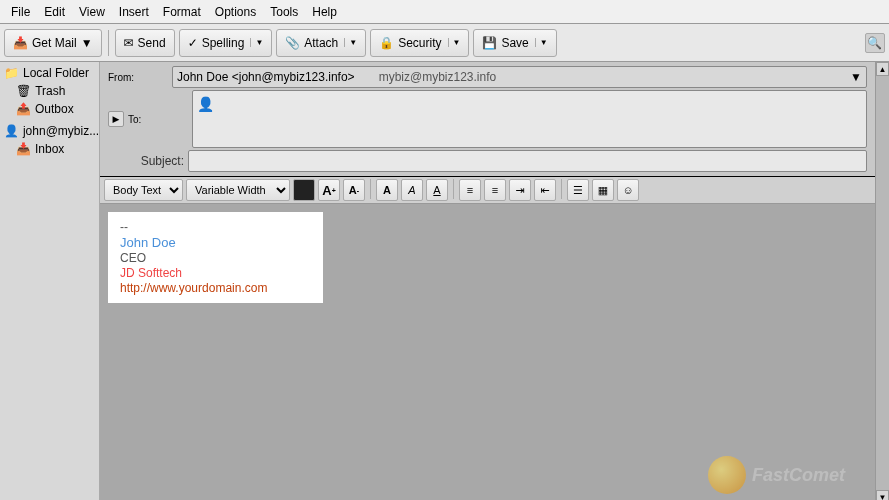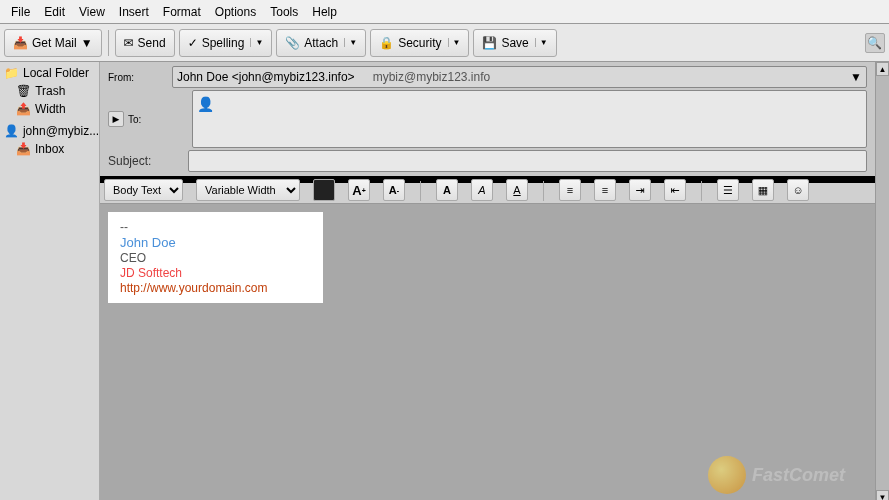--- a/index.html
+++ b/index.html
@@ -163,46 +163,46 @@
     }
 
     
     .subject-row {
       display: flex;
       align-items: center;
       gap: 4px;
       margin-top: 2px;
     }
     .subject-label {
-      text-align: left;
+      text-align: right;
       width: 76px;
       font-size: 12px;
       color: #333;
       flex-shrink: 0;
     }
     .subject-input {
       flex: 1;
       background: #e8e8e8;
       border: 1px solid #888;
       border-radius: 2px;
       height: 22px;
       padding: 2px 4px;
       font-size: 12px;
     }
 
     
     .format-toolbar {
       background: #d0d0d0;
-      border-top: 7px solid #000000;
+      border-top: 1px solid #000000;
       border-bottom: 1px solid #999;
       display: flex;
-      align-items: flex-end;
+      align-items: flex-start;
       height: 28px;
       padding: 2px 4px;
-      gap: 13px;
+      gap: 3px;
     }
     .fmt-select {
       height: 22px;
       font-size: 11px;
       background: linear-gradient(to bottom, #f5f5f5, #e0e0e0);
       border: 1px solid #aaa;
       border-radius: 2px;
       padding: 0 4px;
     }
     .fmt-btn {
@@ -352,42 +352,42 @@
       <div class="sidebar-item">
         <span>📁</span>
         <span>Local Folder</span>
       </div>
       <div class="sidebar-item" style="padding-left:16px;">
         <span>🗑</span>
         <span>Trash</span>
       </div>
       <div class="sidebar-item" style="padding-left:16px;">
         <span>📤</span>
-        <span>Width</span>
+        <span>Outbox</span>
       </div>
     </div>
     <div class="sidebar-section">
       <div class="sidebar-item">
         <span>👤</span>
         <span>john@mybiz...</span>
       </div>
       <div class="sidebar-item" style="padding-left:16px;">
         <span>📥</span>
         <span>Inbox</span>
       </div>
     </div>
   </div>
 
   <div class="compose-area">
 
     <div class="header-fields">
 
       <div class="field-row from-row">
         <span class="field-label">From:</span>
-        <div class="field-input" style="display:flex;gap:18px;">
+        <div class="field-input" style="display:flex;gap:24px;">
           <span>John Doe &lt;john@mybiz123.info&gt;</span>
           <span style="color:#555;">mybiz@mybiz123.info</span>
           <span style="margin-left:auto;">▼</span>
         </div>
       </div>
 
       <div class="to-row">
         <div class="to-expander">▶</div>
         <span class="field-label">To:</span>
         <div class="to-input-area">

